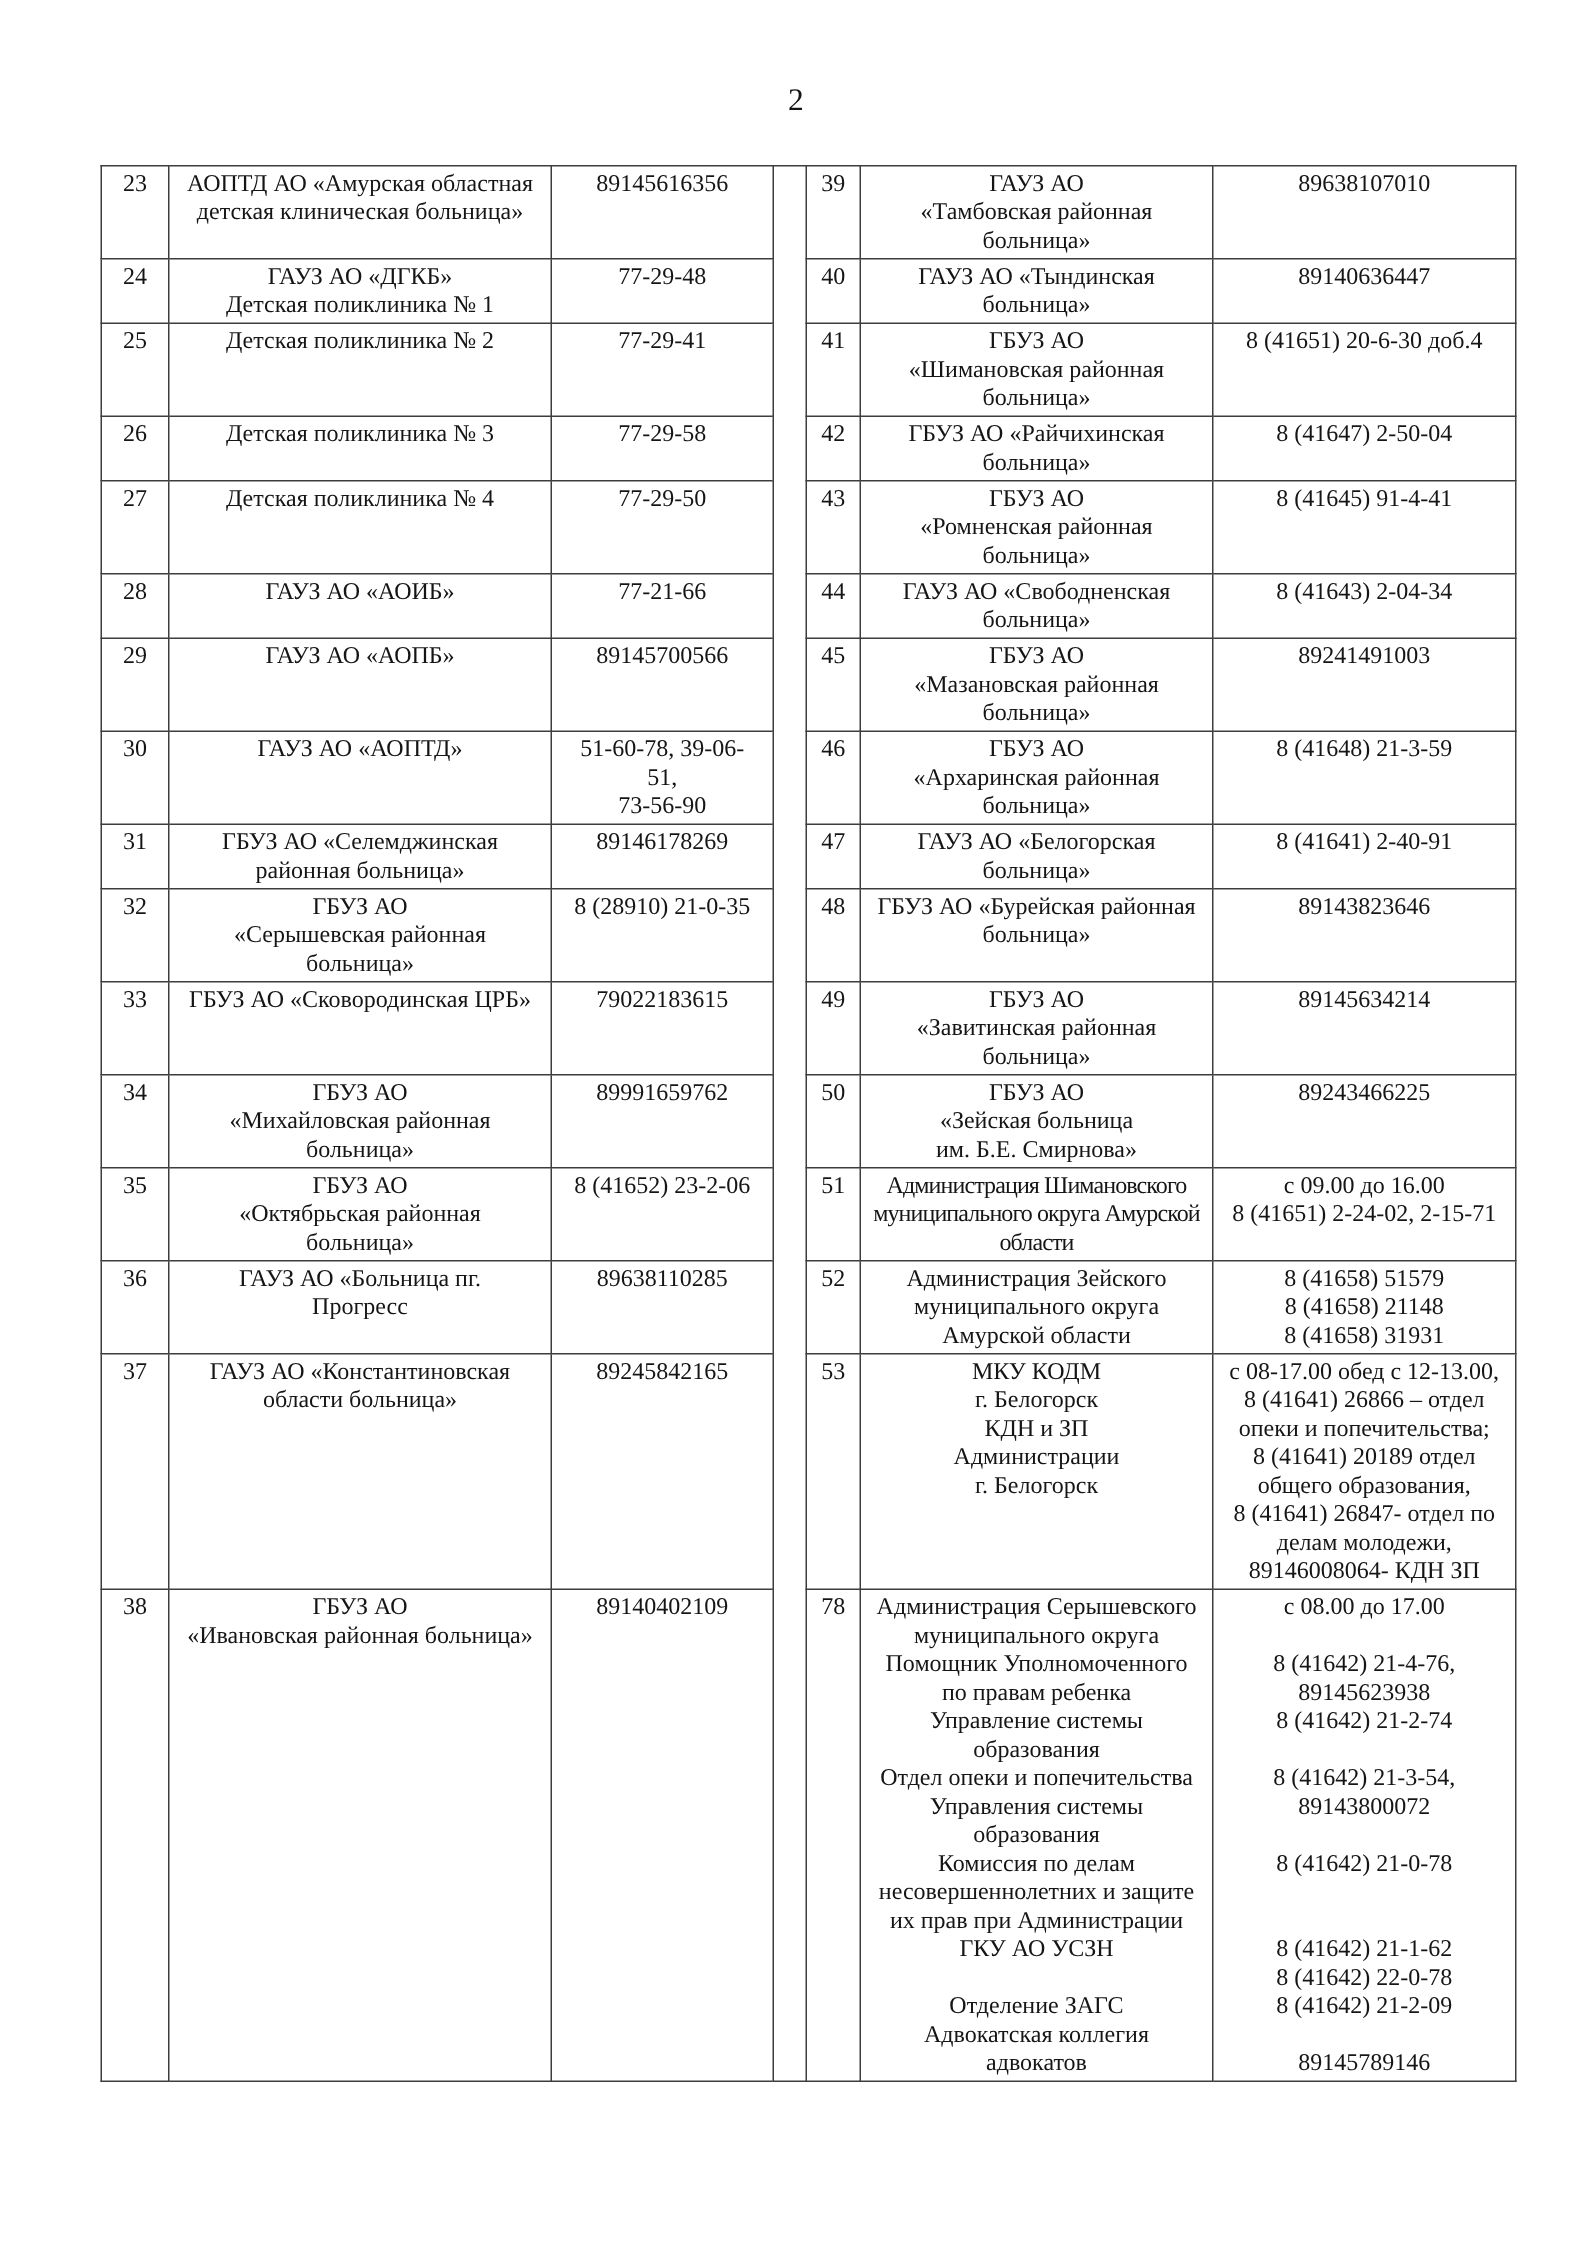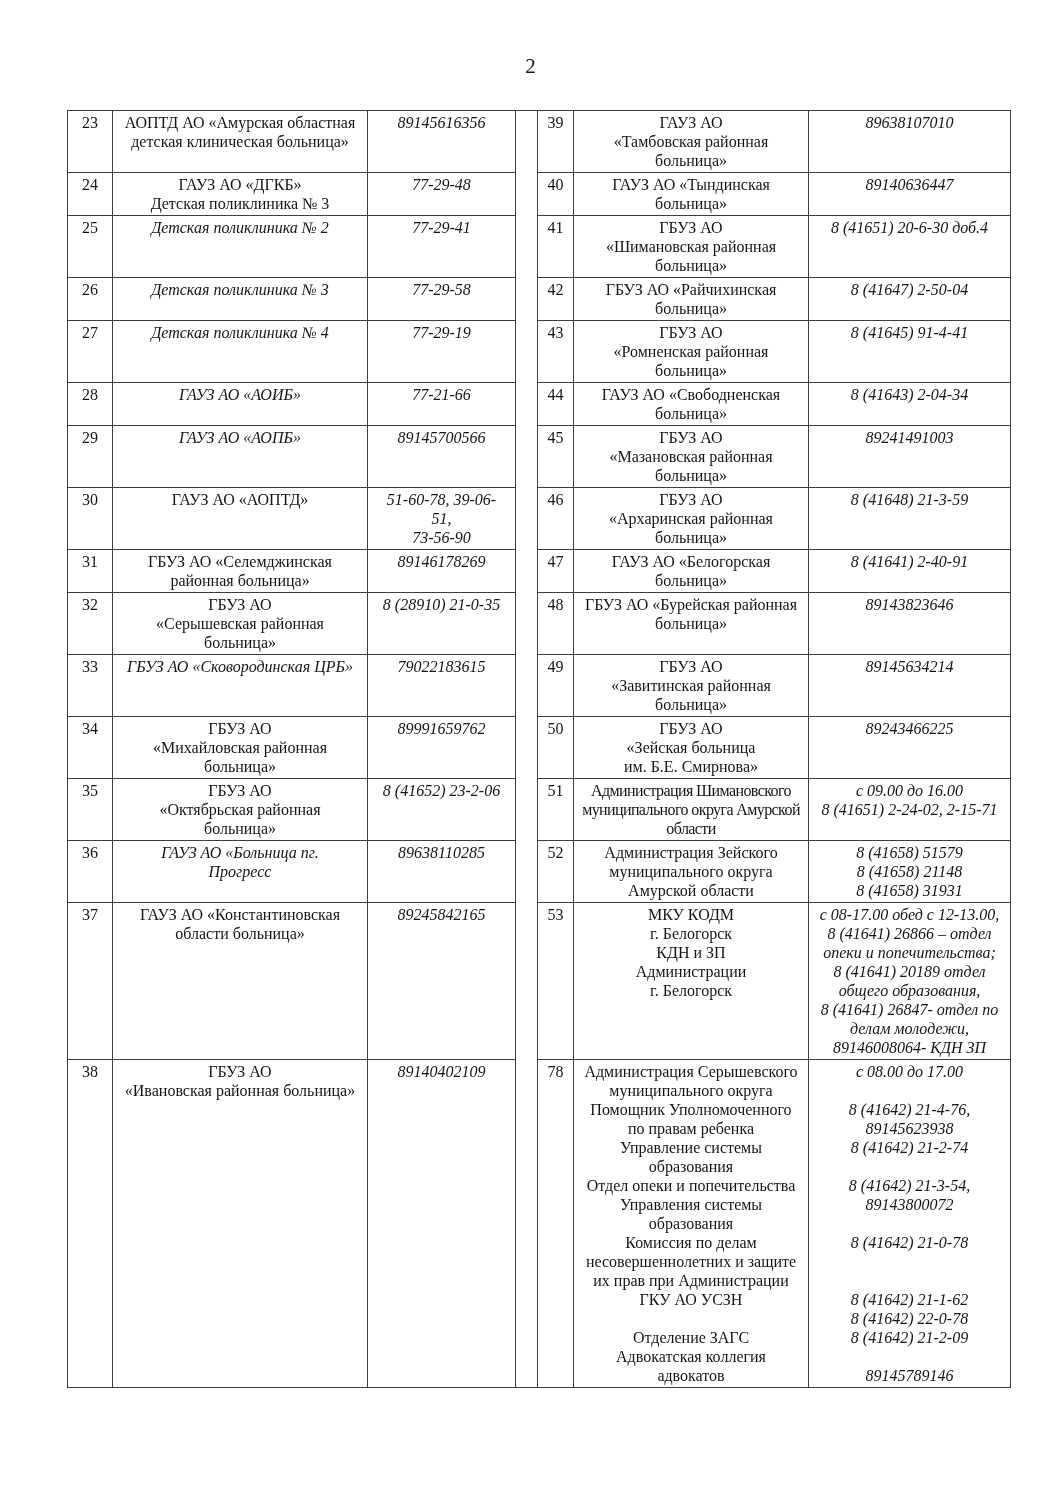--- a/index.html
+++ b/index.html
@@ -34,22 +34,22 @@
     vertical-align: top;
     text-align: center;
     font-size: 16px;
     line-height: 19px;
     white-space: pre-line;
     overflow: hidden;
     padding: 2px 3px;
   }
   td.num { padding-top: 3px; }
   td.name { padding: 2px 5px; }
-  td.phone { padding: 2px 2px; font-style: italic; }
-  td.vmid { vertical-align: middle; font-style: italic; }
+  td.phone { padding: 2px 2px; }
+  td.vmid { vertical-align: middle; }
   td.spacer { padding: 0; }
   td.condensed { font-size: 15px; letter-spacing: -0.6px; line-height: 18px; }
 </style>
 </head>
 <body>
 
 <div class="page">
   <div class="page-number">2</div>
 
   <table class="contacts">
@@ -71,21 +71,21 @@
         <td class="spacer" rowspan="16"></td>
         <td class="num">39</td>
         <td class="name">ГАУЗ АО
 «Тамбовская районная
 больница»</td>
         <td class="phone">89638107010</td>
       </tr>
       <tr style="height:37px">
         <td class="num">24</td>
         <td class="name">ГАУЗ АО «ДГКБ»
-Детская поликлиника № 3</td>
+Детская поликлиника № 1</td>
         <td class="phone">77-29-48</td>
         <td class="num">40</td>
         <td class="name">ГАУЗ АО «Тындинская
 больница»</td>
         <td class="phone">89140636447</td>
       </tr>
       <tr style="height:57px">
         <td class="num">25</td>
         <td class="name vmid">Детская поликлиника № 2</td>
         <td class="phone">77-29-41</td>
@@ -100,21 +100,21 @@
         <td class="name vmid">Детская поликлиника № 3</td>
         <td class="phone">77-29-58</td>
         <td class="num">42</td>
         <td class="name">ГБУЗ АО «Райчихинская
 больница»</td>
         <td class="phone">8 (41647) 2-50-04</td>
       </tr>
       <tr style="height:58px">
         <td class="num">27</td>
         <td class="name vmid">Детская поликлиника № 4</td>
-        <td class="phone">77-29-19</td>
+        <td class="phone">77-29-50</td>
         <td class="num">43</td>
         <td class="name">ГБУЗ АО
 «Ромненская районная
 больница»</td>
         <td class="phone">8 (41645) 91-4-41</td>
       </tr>
       <tr style="height:37px">
         <td class="num">28</td>
         <td class="name vmid">ГАУЗ АО «АОИБ»</td>
         <td class="phone">77-21-66</td>

